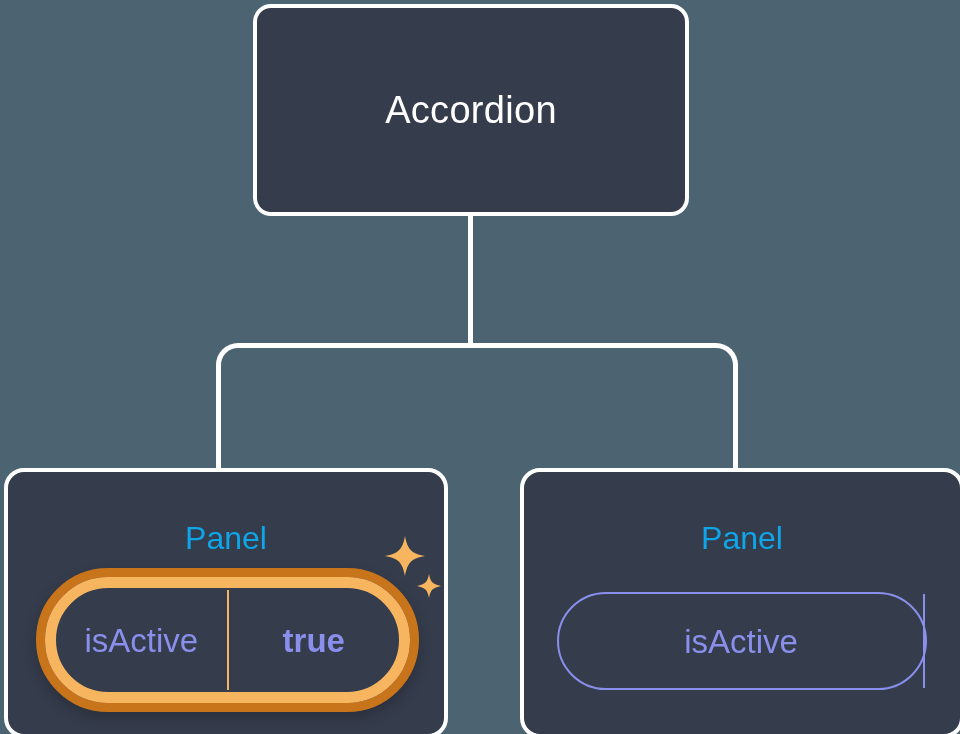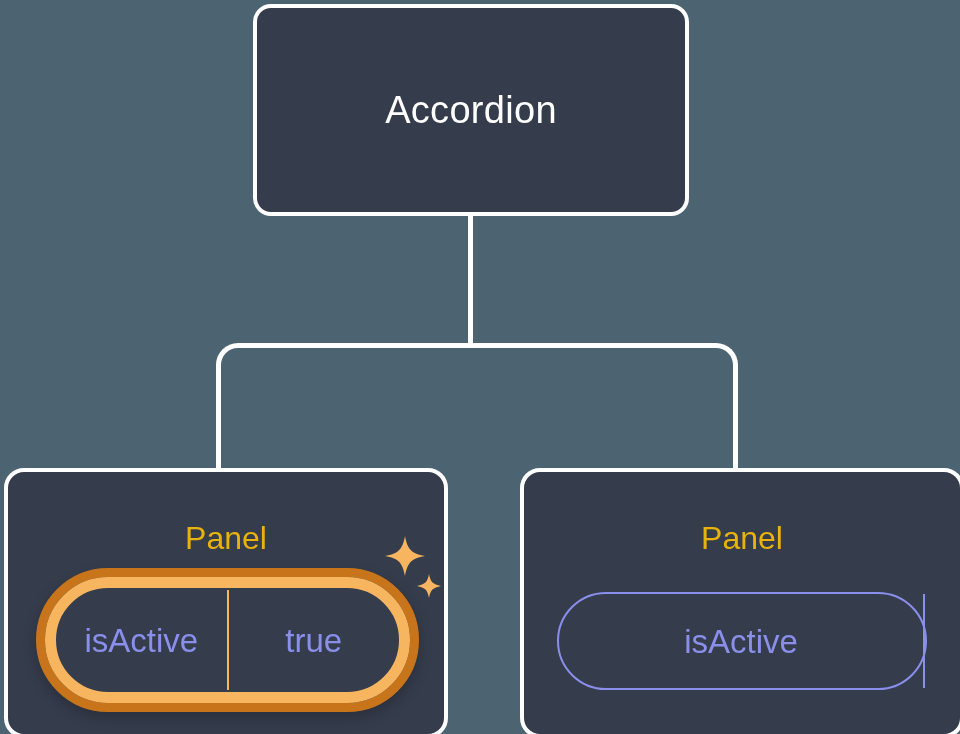--- a/index.html
+++ b/index.html
@@ -51,21 +51,21 @@
     display: flex;
     flex-direction: column;
     align-items: center;
     border-radius: 20px;
     overflow: visible;
   }
   .node-panel-left  { left: 4px; }
   .node-panel-right { left: 520px; }
 
   .node-title-panel {
-    color: #eab308;
+    color: #0ea5e9;
     font-size: 32px;
     font-weight: 400;
     line-height: 1;
     margin-top: 50px;
   }
 
   
   .conn {
     position: absolute;
     background: #ffffff;
@@ -147,21 +147,21 @@
     box-sizing: border-box;
     display: flex;
     align-items: stretch;
   }
   .pill-hl-inner .pill-key,
   .pill-hl-inner .pill-val {
     color: #8a8fec;
     font-size: 33px;
   }
   .pill-hl-inner .pill-key { font-weight: 400; }
-  .pill-hl-inner .pill-val { font-weight: 400; }
+  .pill-hl-inner .pill-val { font-weight: 700; }
   .pill-hl-inner .pill-divider {
     width: 2px;
     background: #f7b55f;
     margin: 2px 0;
   }
 
   .pill-key, .pill-val {
     flex: 1;
     display: flex;
     align-items: center;

